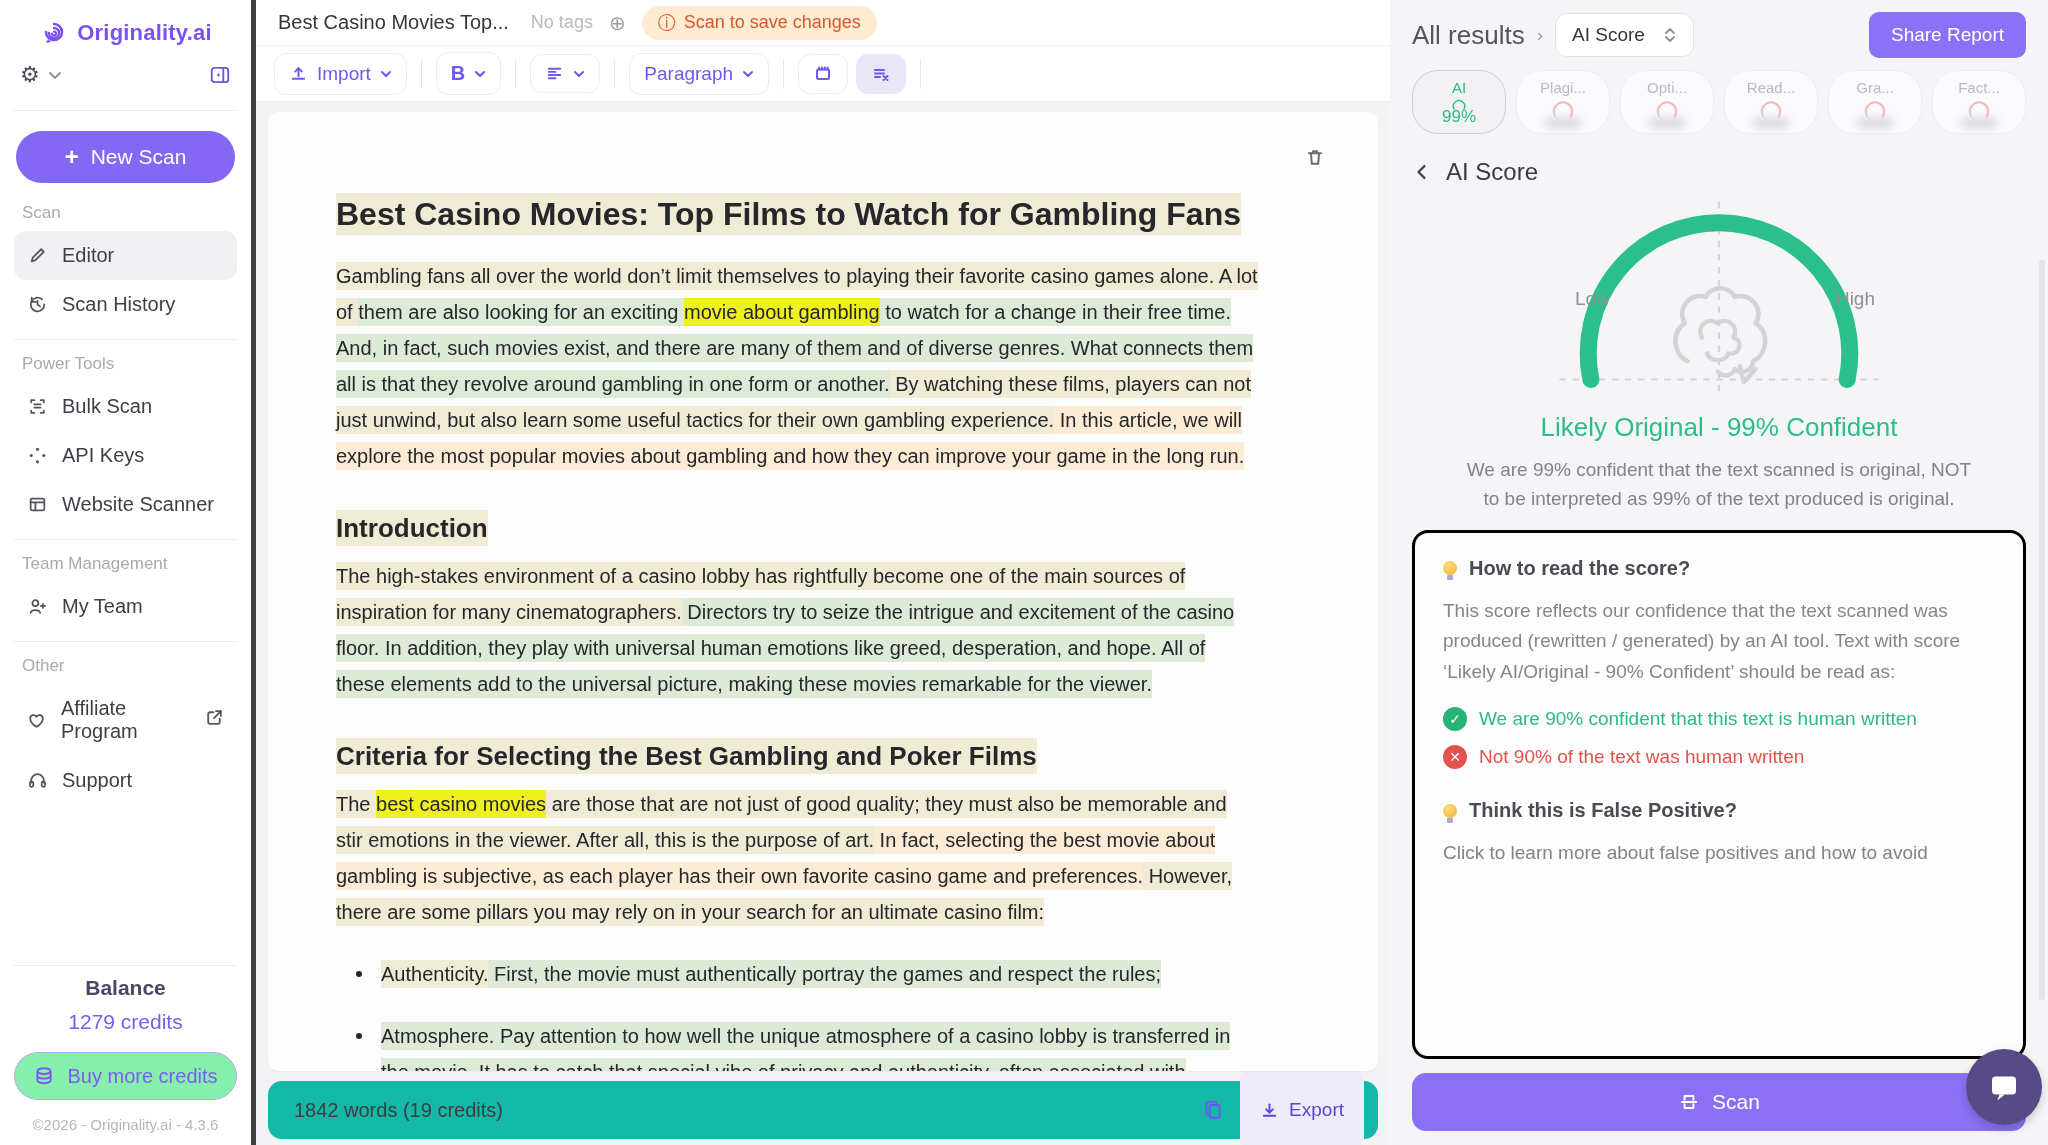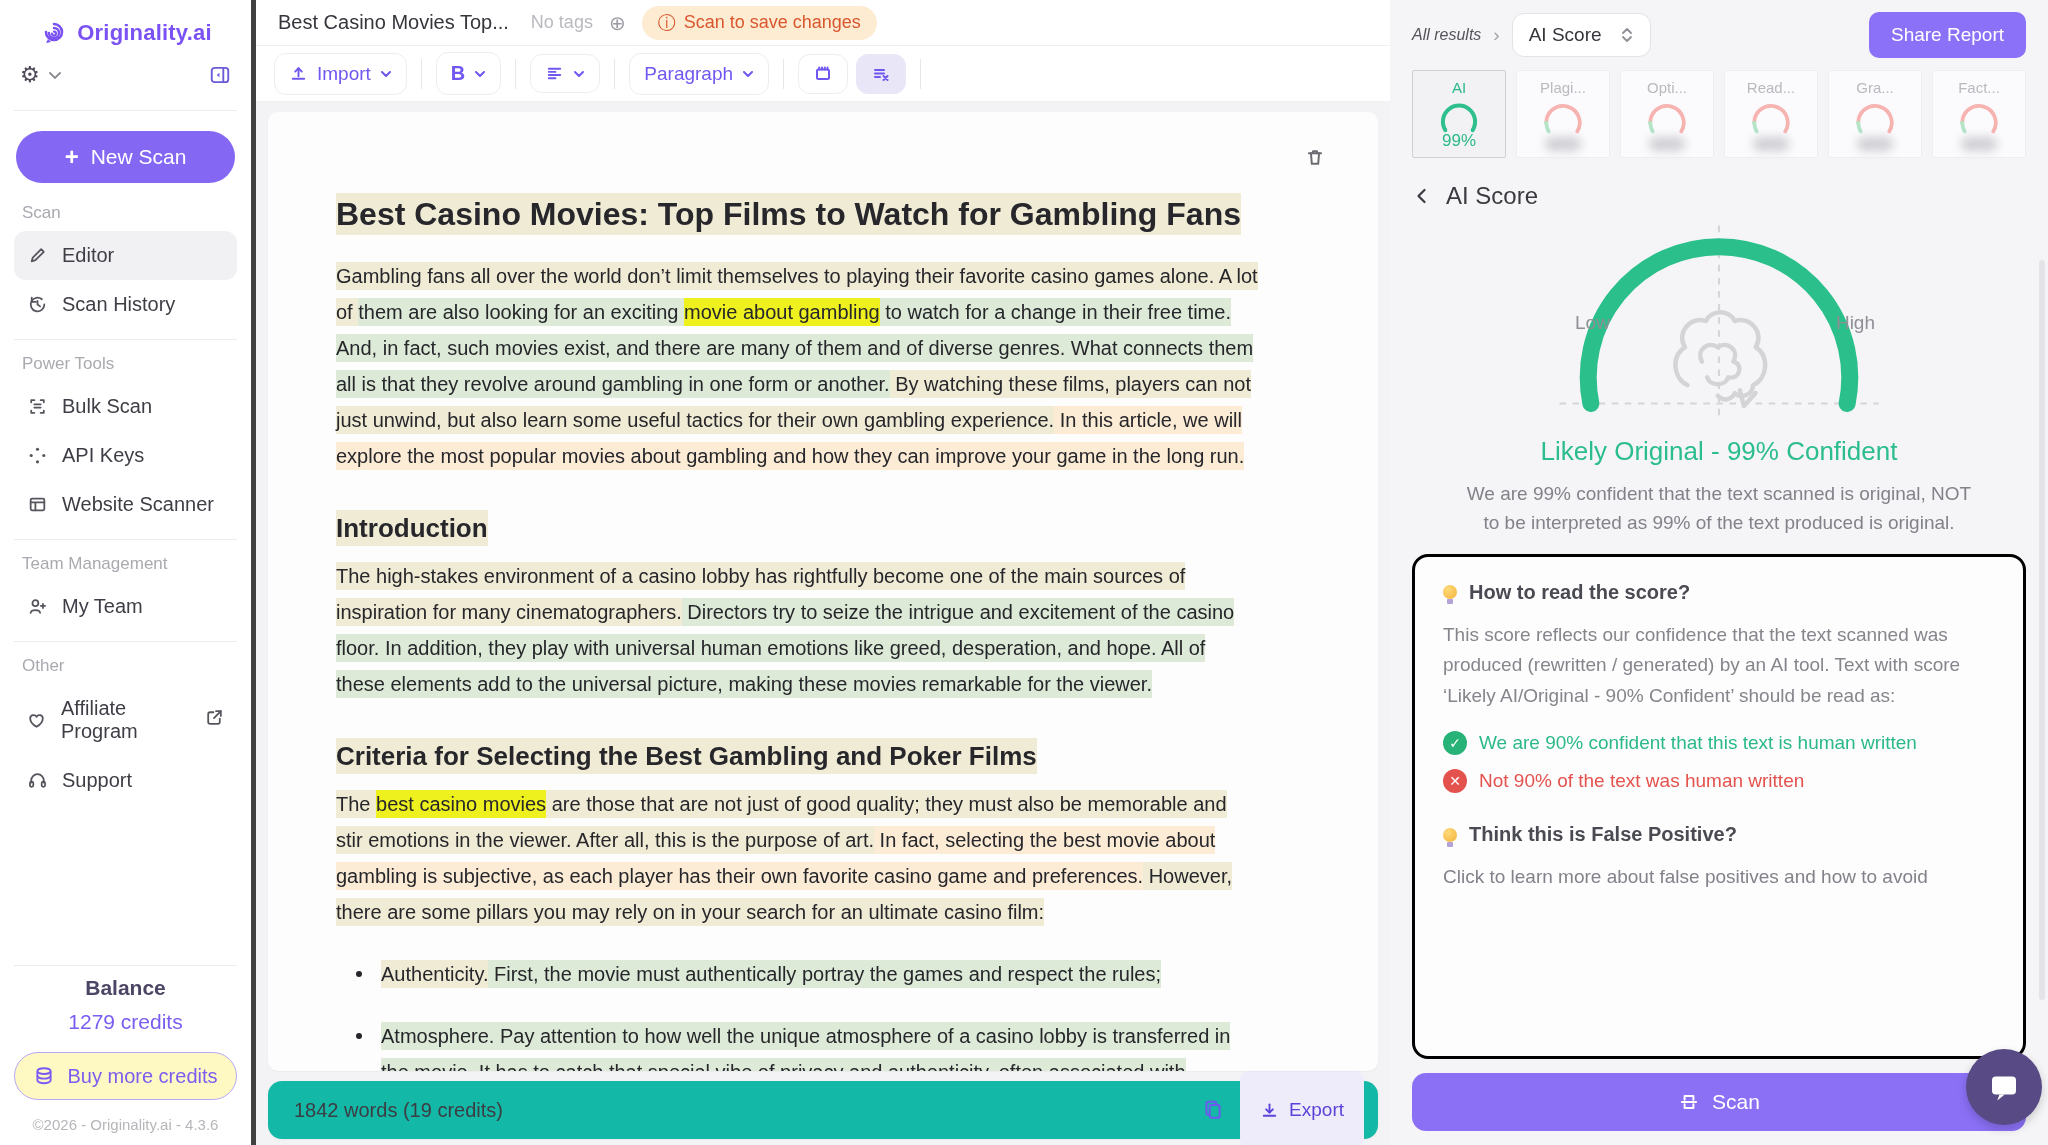--- a/index.html
+++ b/index.html
@@ -22,21 +22,21 @@
   .new-scan .plus{font-size:24px;font-weight:bold;line-height:1;}
   .side-section-label{color:#a9a9b0;font-size:17px;margin:14px 8px 8px;}
   .side-item{display:flex;align-items:center;gap:14px;padding:13px 12px;border-radius:12px;font-size:20px;color:#3e3e46;cursor:pointer;}
   .side-item.active{background:#f1f1f3;}
   .side-item .icn{width:22px;height:22px;display:inline-flex;align-items:center;justify-content:center;color:#55555e;}
   .side-item svg{stroke:#55555e;fill:none;stroke-width:1.7;stroke-linecap:round;stroke-linejoin:round;}
   .ext-icn{margin-left:8px;}
   .balance-wrap{margin-top:auto;text-align:center;}
   .balance-title{font-size:21px;font-weight:bold;color:#4c4565;margin-bottom:10px;}
   .balance-credits{font-size:21px;color:#7b5cf0;margin-bottom:18px;}
-  .buy-btn{width:100%;height:48px;border-radius:26px;border:1.5px solid #b9a7f7;background:#fef9c3;color:#7b5cf0;font-size:20px;display:flex;align-items:center;justify-content:center;gap:12px;cursor:pointer;}
+  .buy-btn{width:100%;height:48px;border-radius:26px;border:1.5px solid #b9a7f7;background:#86efac;color:#7b5cf0;font-size:20px;display:flex;align-items:center;justify-content:center;gap:12px;cursor:pointer;}
   .version{margin-top:16px;color:#b6b6ba;font-size:15px;text-align:center;}
 
   
   .center{flex:1;display:flex;flex-direction:column;min-width:0;}
   .doc-header{background:#fff;}
   .title-row{display:flex;align-items:center;gap:16px;height:46px;padding:0 22px;border-bottom:1px solid #f0f0f3;}
   .doc-title{font-size:20px;color:#35353c;}
   .no-tags{color:#b9b9bf;font-size:18px;margin-left:6px;}
   .plus-circle{color:#9a9aa2;font-size:20px;cursor:pointer;}
   .scan-pill{display:flex;align-items:center;gap:8px;background:#fdebd2;color:#d9572e;font-size:18px;border-radius:18px;padding:5px 16px;cursor:pointer;}
@@ -68,28 +68,28 @@
   .words{font-size:20px;color:#3c3c43;}
   .footer-right{margin-left:auto;display:flex;align-items:center;gap:16px;}
   .copy-btn{cursor:pointer;display:flex;}
   .copy-btn svg{stroke:#6f57f0;fill:none;stroke-width:1.8;stroke-linecap:round;stroke-linejoin:round;}
   .export-btn{display:flex;align-items:center;gap:10px;background:#eeebfb;border:none;border-radius:12px;padding:29px 20px;color:#5b44d9;font-size:19px;cursor:pointer;}
   .export-btn svg{stroke:#5b44d9;fill:none;stroke-width:2;stroke-linecap:round;stroke-linejoin:round;}
 
   
   .panel{width:658px;min-width:658px;background:#f5f5f7;display:flex;flex-direction:column;padding:12px 22px 14px;position:relative;}
   .panel-head{display:flex;align-items:center;gap:12px;margin-bottom:12px;}
-  .breadcrumb{font-size:16px;color:#55555c;font-style:italic;}
+  .breadcrumb{font-size:26px;color:#55555c;}
   .crumb-chev{color:#a2a2a8;font-size:19px;}
   .score-select{display:flex;align-items:center;gap:18px;background:#fff;border:1px solid #e3e3e7;border-radius:12px;padding:10px 16px;font-size:19px;color:#35353c;cursor:pointer;}
   .score-select svg{stroke:#8f8f96;fill:none;stroke-width:1.8;stroke-linecap:round;stroke-linejoin:round;}
   .share-btn{margin-left:auto;background:#8b71f7;color:#fff;border:none;border-radius:10px;padding:12px 22px;font-size:19px;cursor:pointer;}
 
   .score-cards{display:flex;gap:10px;margin-bottom:16px;}
-  .score-card{width:95px;height:88px;border-radius:2px;background:#fbfbfd;border:1px solid #eeeef1;display:flex;flex-direction:column;align-items:center;padding:8px 6px 6px;cursor:pointer;}
+  .score-card{width:95px;height:64px;border-radius:26px;background:#fbfbfd;border:1px solid #eeeef1;display:flex;flex-direction:column;align-items:center;padding:8px 6px 6px;cursor:pointer;}
   .score-card.selected{background:#f2f2f4;border-color:#cfcfd4;}
   .score-card-label{font-size:15px;color:#b9b9bf;}
   .score-card.selected .score-card-label{color:#2bb987;}
   .score-card-arc{width:52px;height:40px;margin-top:2px;}
   .arc-green{stroke:#2ebf8c;stroke-width:5;fill:none;stroke-linecap:round;}
   .arc-green-tip{stroke:#b2e4c6;stroke-width:4.5;fill:none;stroke-linecap:round;}
   .arc-pink{stroke:#f6b3b0;stroke-width:4.5;fill:none;stroke-linecap:round;}
   .score-card-value{font-size:17px;color:#2bb987;margin-top:-4px;}
   .score-card-value.blurred{width:36px;height:15px;border-radius:8px;background:#cfcfd4;filter:blur(5px);margin-top:0;}
 

